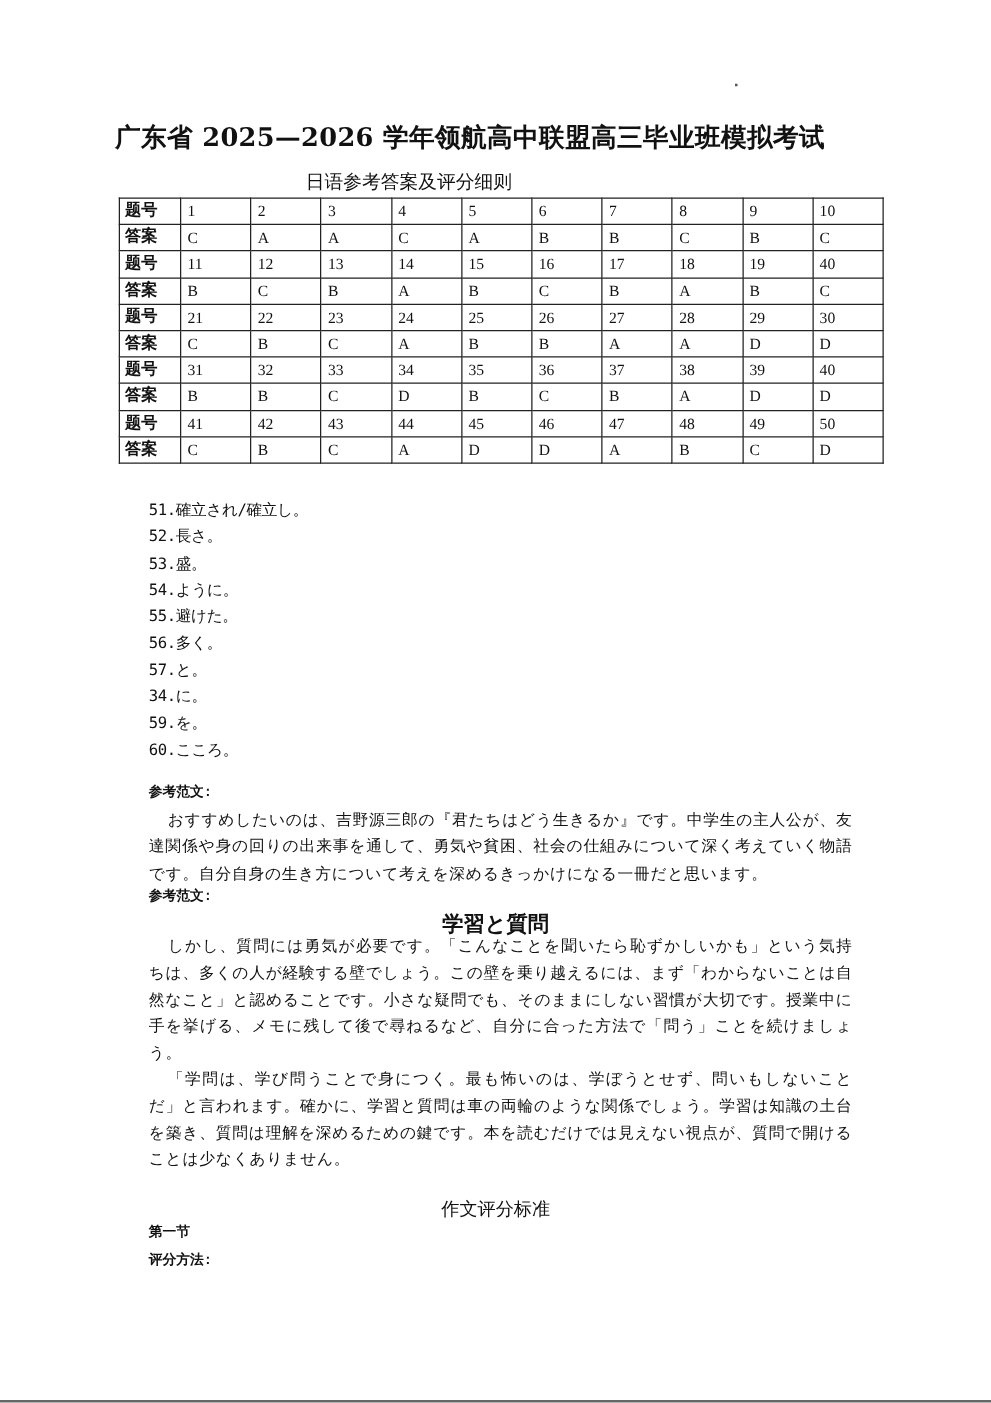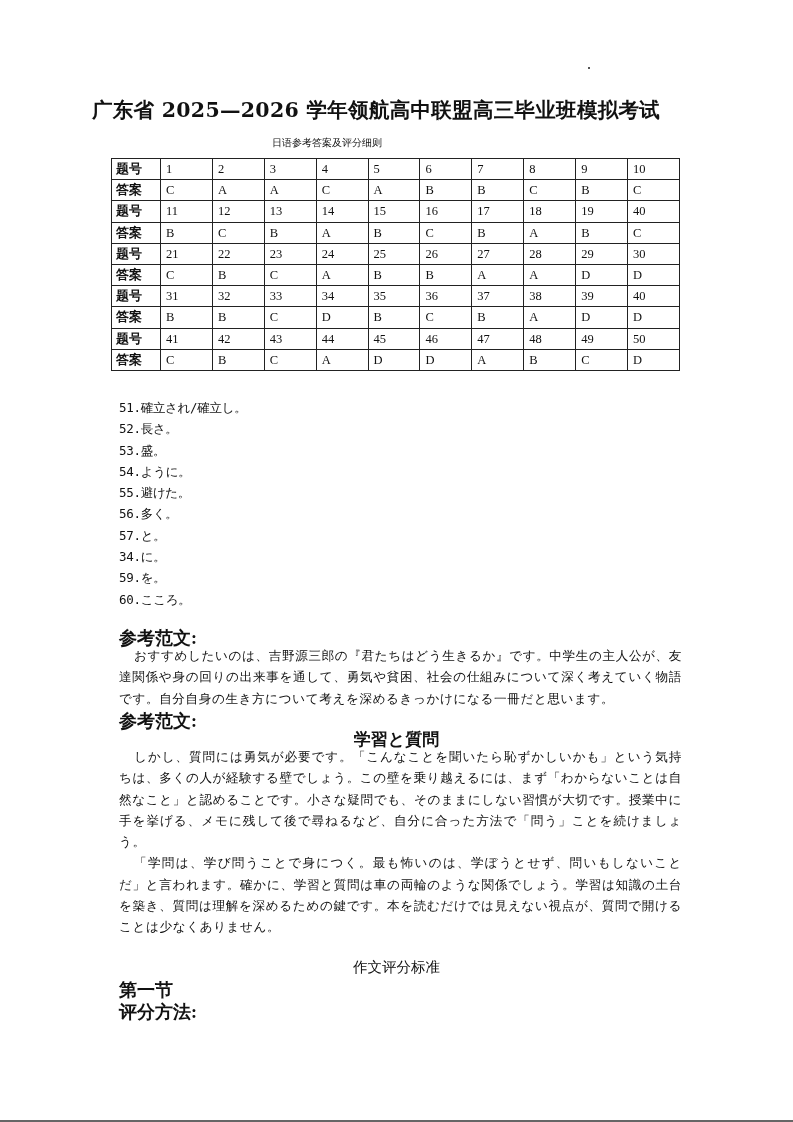--- a/index.html
+++ b/index.html
@@ -8,43 +8,43 @@
     font-family: "DejaVu Serif", "Liberation Serif", serif; color: #111;
   }
   .dot { position: absolute; left: 588px; top: 67px; width: 2px; height: 2px; background: #555; }
   .title {
     position: absolute; left: 0; width: 752px; top: 96px; text-align: center;
     font-size: 20.5px; font-weight: bold; letter-spacing: 0.3px;
     font-family: "DejaVu Serif", "Liberation Serif", serif;
   }
   .subtitle {
     position: absolute; left: 0; width: 654px; top: 136px; text-align: center;
-    font-size: 10px; font-family: "DejaVu Sans", "Liberation Sans", sans-serif;
+    font-size: 15px; font-family: "DejaVu Sans", "Liberation Sans", sans-serif;
   }
   table.answers {
-    position: absolute; left: 111px; top: 158px; width: 569px;
+    position: absolute; left: 95px; top: 158px; width: 612px;
     border-collapse: collapse; table-layout: fixed;
   }
   table.answers td {
     border: 1.3px solid #222; height: 20.2px; padding: 0 0 0 5px;
     font-size: 12.5px; font-family: "Liberation Serif", serif; line-height: 20px;
   }
   table.answers td.hdr {
     font-family: "DejaVu Sans", "Liberation Sans", sans-serif; font-weight: bold;
     font-size: 13px; padding-left: 4px;
   }
   table.answers col.c0 { width: 49px; }
   .short-list { position: absolute; left: 119px; top: 397px; }
   .short-list div {
     font-size: 12.5px; height: 21.3px; line-height: 21.3px;
     font-family: "DejaVu Sans Mono", "Liberation Mono", monospace; letter-spacing: -0.3px;
   }
   .bold-label {
-    position: absolute; left: 119px; font-size: 18px; font-weight: bold;
-    font-family: Liberation Serif, serif;
+    position: absolute; left: 119px; font-size: 11px; font-weight: bold;
+    font-family: Liberation Mono, monospace;
   }
   .para {
     position: absolute; left: 119px; width: 563px; font-size: 12.6px; line-height: 21.3px;
     text-align: justify; font-family: "DejaVu Sans", "Liberation Sans", sans-serif;
     letter-spacing: 0.6px;
   }
   .para p { margin: 0; text-indent: 1.2em; }
   .essay-title {
     position: absolute; left: 0; width: 793px; top: 728px; text-align: center;
     font-size: 17px; font-weight: bold; font-family: "DejaVu Sans", "Liberation Sans", sans-serif;

